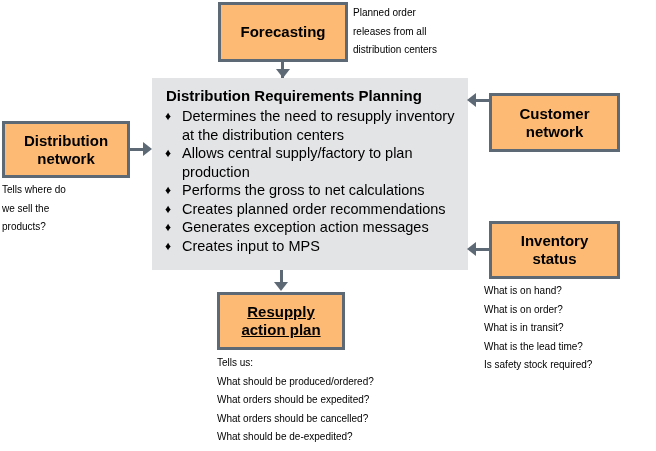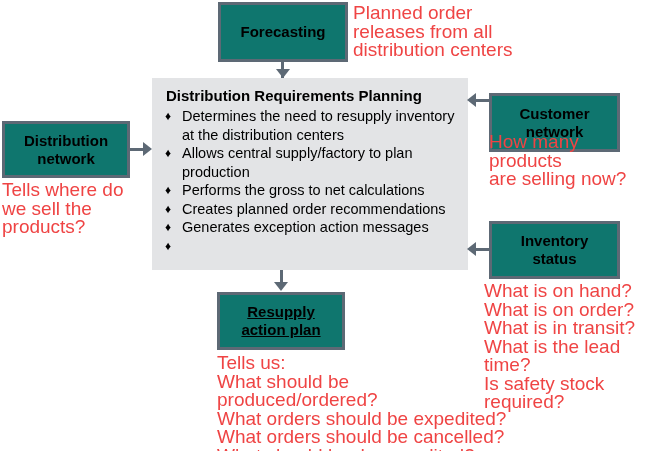--- a/index.html
+++ b/index.html
@@ -17,21 +17,21 @@
     height: 451px;
     background: #ffffff;
     overflow: hidden;
   }
 
   
   .node-box {
     position: absolute;
     box-sizing: border-box;
     border: 3px solid #5d6975;
-    background: #0f766e;
+    background: #fdba74;
     display: flex;
     align-items: center;
     justify-content: center;
     text-align: center;
     font-weight: bold;
     font-size: 15px;
     line-height: 18px;
     color: #000000;
   }
   .node-box span { display: block; }
@@ -70,23 +70,23 @@
     position: absolute;
     left: 5px;
     top: 0px;
     font-size: 12px;
     line-height: 18.5px;
   }
 
   
   .caption {
     position: absolute;
-    font-size: 19px;
+    font-size: 10px;
     line-height: 18.5px;
-    color: #ef4444;
+    color: #000000;
     white-space: pre-line;
   }
 
   
   .line-v {
     position: absolute;
     width: 3px;
     background: #5d6975;
   }
   .line-h {
@@ -149,20 +149,21 @@
       <li>
         <span class="bullet">♦</span>
         <span>Creates planned order recommendations</span>
       </li>
       <li>
         <span class="bullet">♦</span>
         <span>Generates exception action messages</span>
       </li>
       <li>
         <span class="bullet">♦</span>
+        <span>Creates input to MPS</span>
       </li>
     </ul>
   </div>
 
   <div class="node-box" style="left:2px; top:121px; width:128px; height:57px;justify-content:center;">
     <div>
       <span>Distribution</span>
       <span>network</span>
     </div>
   </div>
@@ -172,22 +173,20 @@
 
   <div class="line-h" style="left:130px; top:148px; width:15px;"></div>
   <div class="arrow-right" style="left:143px; top:142px;"></div>
 
   <div class="node-box" style="left:489px; top:72px; width:131px; height:59px;margin-top:21px;">
     <div>
       <span>Customer</span>
       <span>network</span>
     </div>
   </div>
-  <div class="caption" style="left:489px; top:133px; width:160px;">How many products
-are selling now?</div>
 
   <div class="line-h" style="left:476px; top:99px; width:13px;"></div>
   <div class="arrow-left" style="left:467px; top:93px;"></div>
 
   <div class="node-box" style="left:489px; top:221px; width:131px; height:58px;">
     <div>
       <span>Inventory</span>
       <span>status</span>
     </div>
   </div>

